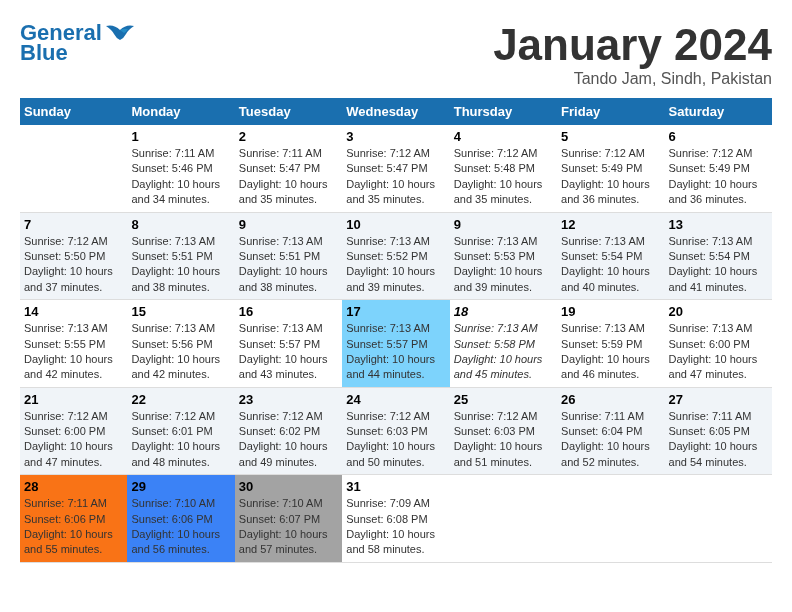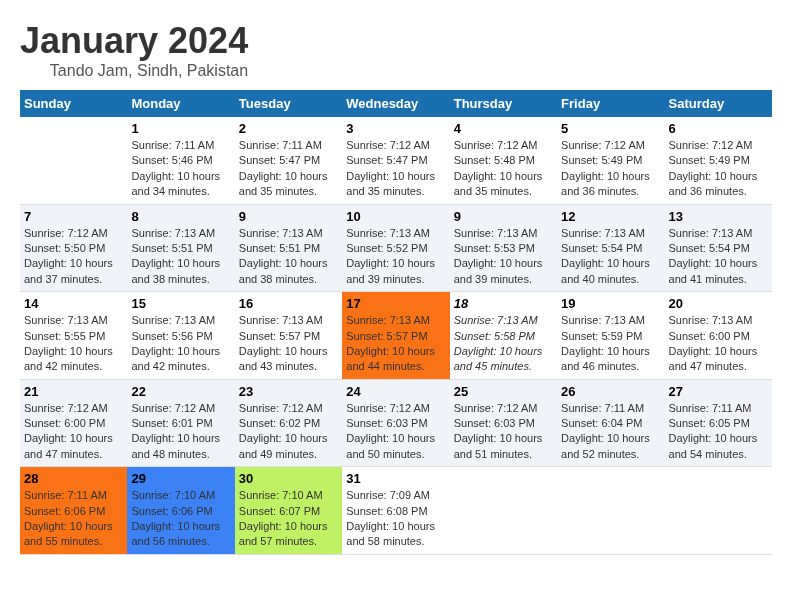--- a/index.html
+++ b/index.html
@@ -18,21 +18,21 @@
     }
     .logo {
       display: flex;
       flex-direction: column;
       align-items: flex-start;
     }
     .title-section {
       text-align: right;
     }
     .month-title {
-      font-size: 36px;
+      font-size: 44px;
       font-weight: bold;
       color: #333;
     }
     .location {
       font-size: 16px;
       color: #555;
     }
     table {
       width: 100%;
       border-collapse: collapse;
@@ -70,20 +70,34 @@
     .day-info {
       font-size: 11px;
       color: #333;
       line-height: 1.4;
     }
   </style>
 </head>
 <body>
 
 <div class="header-section">
+  <div class="logo">
+    <div style="display:flex; align-items:center; gap:4px;">
+      <div style="font-size:22px; font-weight:bold; color:#333;">
+        <span style="color:#1a6faf;">General</span>
+      </div>
+      <svg width="28" height="22" viewBox="0 0 28 22">
+        <path d="M14,8 Q20,2 28,4 Q22,8 20,12 Q18,16 14,18 Q10,16 8,12 Q6,8 0,4 Q8,2 14,8 Z" fill="#1a6faf"></path>
+        <path d="M14,8 Q18,6 22,7 Q20,10 18,11" fill="#2a9fd6" opacity="0.6"></path>
+      </svg>
+    </div>
+    <div style="font-size:22px; font-weight:bold; color:#333; margin-top:-6px;">
+      <span style="color:#1a6faf;">Blue</span>
+    </div>
+  </div>
   <div class="title-section">
     <div class="month-title">January 2024</div>
     <div class="location">Tando Jam, Sindh, Pakistan</div>
   </div>
 </div>
 
 <table>
   <thead>
     <tr>
     <th>Sunday</th>
@@ -207,21 +221,21 @@
 Daylight: 10 hours
 and 42 minutes.</div>
         </td>
         <td style="background-color: rgb(255, 255, 255);">
           <span class="day-number">16</span>
           <div class="day-info" style="white-space: pre-line;">Sunrise: 7:13 AM
 Sunset: 5:57 PM
 Daylight: 10 hours
 and 43 minutes.</div>
         </td>
-        <td style="background-color: #f97316;">
+        <td style="background-color: #7dd3fc;">
           <span class="day-number">17</span>
           <div class="day-info" style="white-space: pre-line;">Sunrise: 7:13 AM
 Sunset: 5:57 PM
 Daylight: 10 hours
 and 44 minutes.</div>
         </td>
         <td style="background-color: rgb(255, 255, 255); font-style: italic;">
           <span class="day-number">18</span>
           <div class="day-info" style="white-space: pre-line;">Sunrise: 7:13 AM
 Sunset: 5:58 PM
@@ -302,21 +316,21 @@
 Daylight: 10 hours
 and 55 minutes.</div>
         </td>
         <td style="background-color: #3b82f6;">
           <span class="day-number">29</span>
           <div class="day-info" style="white-space: pre-line;">Sunrise: 7:10 AM
 Sunset: 6:06 PM
 Daylight: 10 hours
 and 56 minutes.</div>
         </td>
-        <td style="background-color: #bef264;">
+        <td style="background-color: #a3a3a3;">
           <span class="day-number">30</span>
           <div class="day-info" style="white-space: pre-line;">Sunrise: 7:10 AM
 Sunset: 6:07 PM
 Daylight: 10 hours
 and 57 minutes.</div>
         </td>
         <td style="background-color: rgb(255, 255, 255);">
           <span class="day-number">31</span>
           <div class="day-info" style="white-space: pre-line;">Sunrise: 7:09 AM
 Sunset: 6:08 PM

